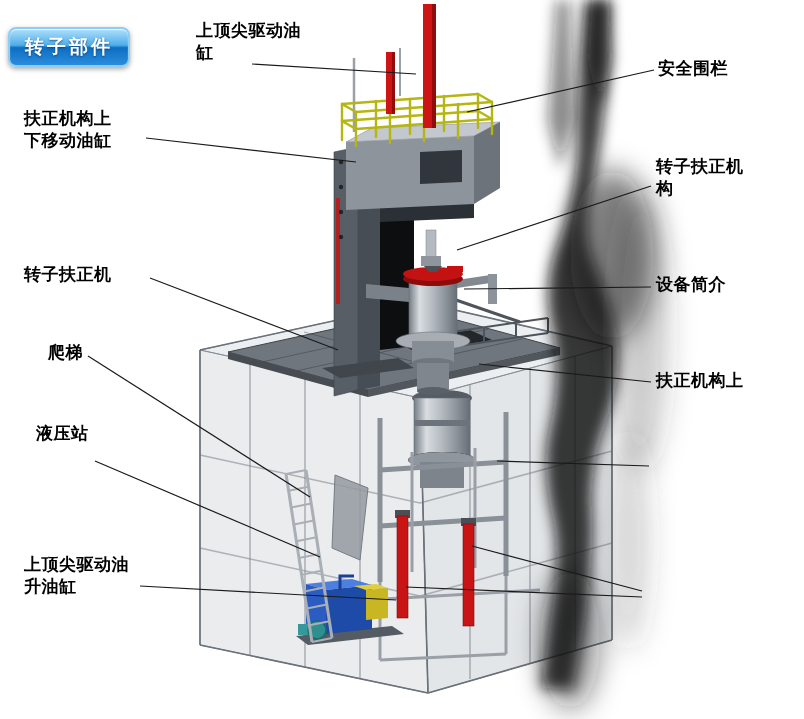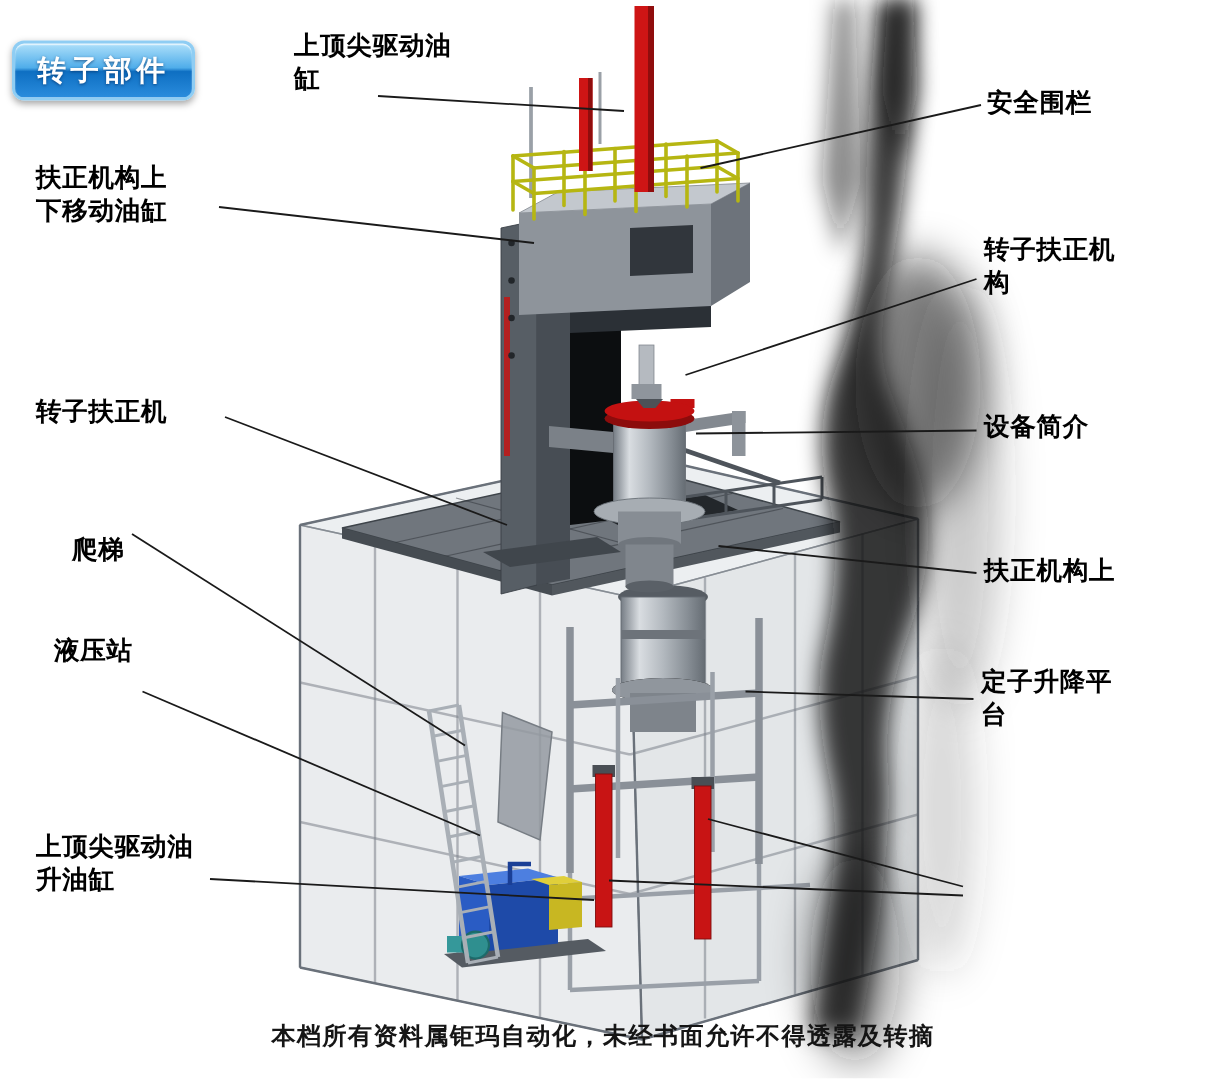--- a/index.html
+++ b/index.html
@@ -12,21 +12,21 @@
   .badge{position:absolute;left:8px;top:27px;padding:5px 15px;font-size:19px;font-weight:bold;
          color:#fff;letter-spacing:3px;z-index:6;border-radius:8px;border:2px solid #8fcdf3;
          background:linear-gradient(180deg,#aee0fa 0%,#4fadea 45%,#0e6fc2 52%,#2a8cdd 100%);
          box-shadow:0 2px 5px rgba(0,0,0,.35), inset 0 1px 1px rgba(255,255,255,.8);
          text-shadow:0 1px 2px rgba(0,40,90,.65)}
   .footer{position:absolute;left:0;right:0;top:681px;text-align:center;font-size:16px;
           font-weight:600;color:#151515;letter-spacing:1px;z-index:5}
   #c0{left:196px;top:20px}   #c1{left:658px;top:58px}
   #c2{left:24px;top:108px}   #c3{left:656px;top:156px}
   #c4{left:24px;top:264px}   #c5{left:656px;top:274px}
-  #c6{left:48px;top:356px}   #c7{left:656px;top:370px}
+  #c6{left:48px;top:342px}   #c7{left:656px;top:370px}
   #c8{left:36px;top:423px}   #c9{left:654px;top:444px}
   #c10{left:24px;top:554px}  #c11{left:646px;top:576px}
 </style>
 </head>
 <body>
 
 <div class="stage">
 
   <svg class="scene" viewBox="0 0 804 719">
     <defs>
@@ -268,19 +268,16 @@
   <div class="callout" id="c1">安全围栏</div>
   <div class="callout" id="c2">扶正机构上
 下移动油缸</div>
   <div class="callout" id="c3">转子扶正机
 构</div>
   <div class="callout" id="c4">转子扶正机</div>
   <div class="callout" id="c5">设备简介</div>
   <div class="callout" id="c6">爬梯</div>
   <div class="callout" id="c7">扶正机构上</div>
   <div class="callout" id="c8">液压站</div>
-  <div class="callout" id="c9">定子升降平
-台</div>
   <div class="callout" id="c10">上顶尖驱动油
 升油缸</div>
 
-  <div class="footer">本档所有资料属钜玛自动化，未经书面允许不得透露及转摘</div>
 </div>
 
 </body></html>

